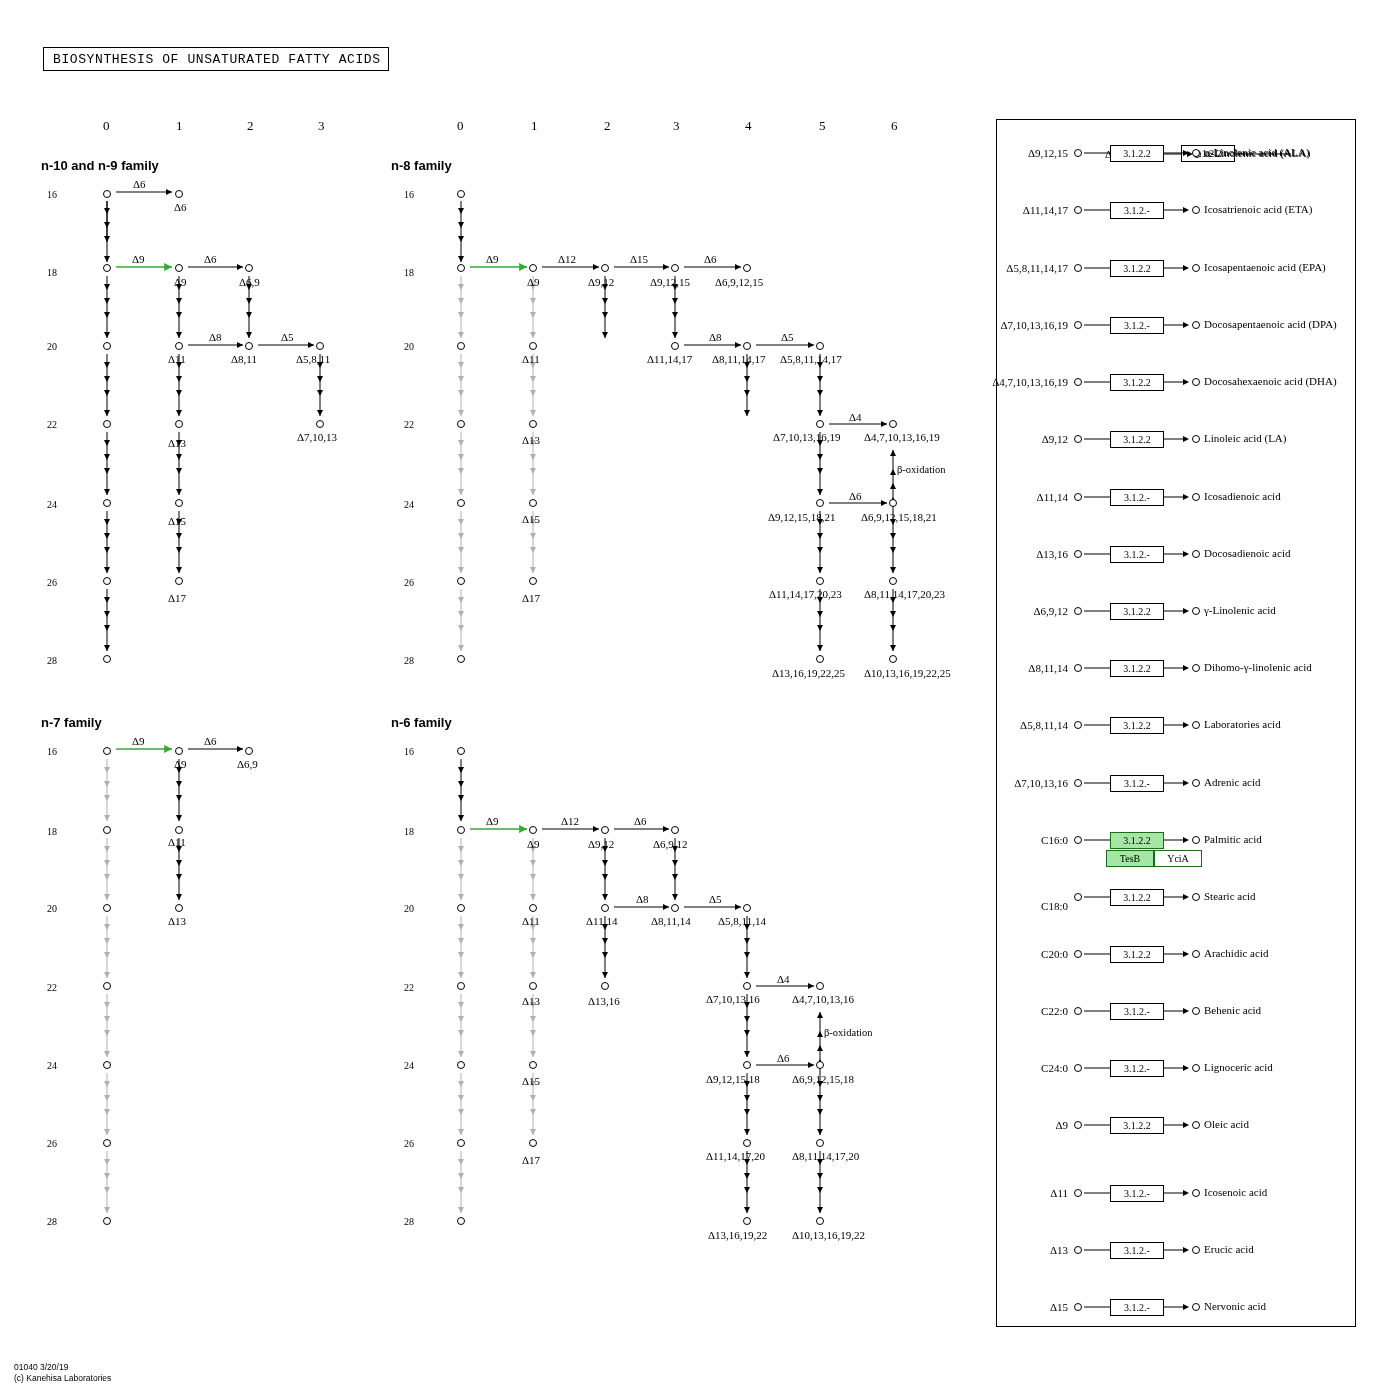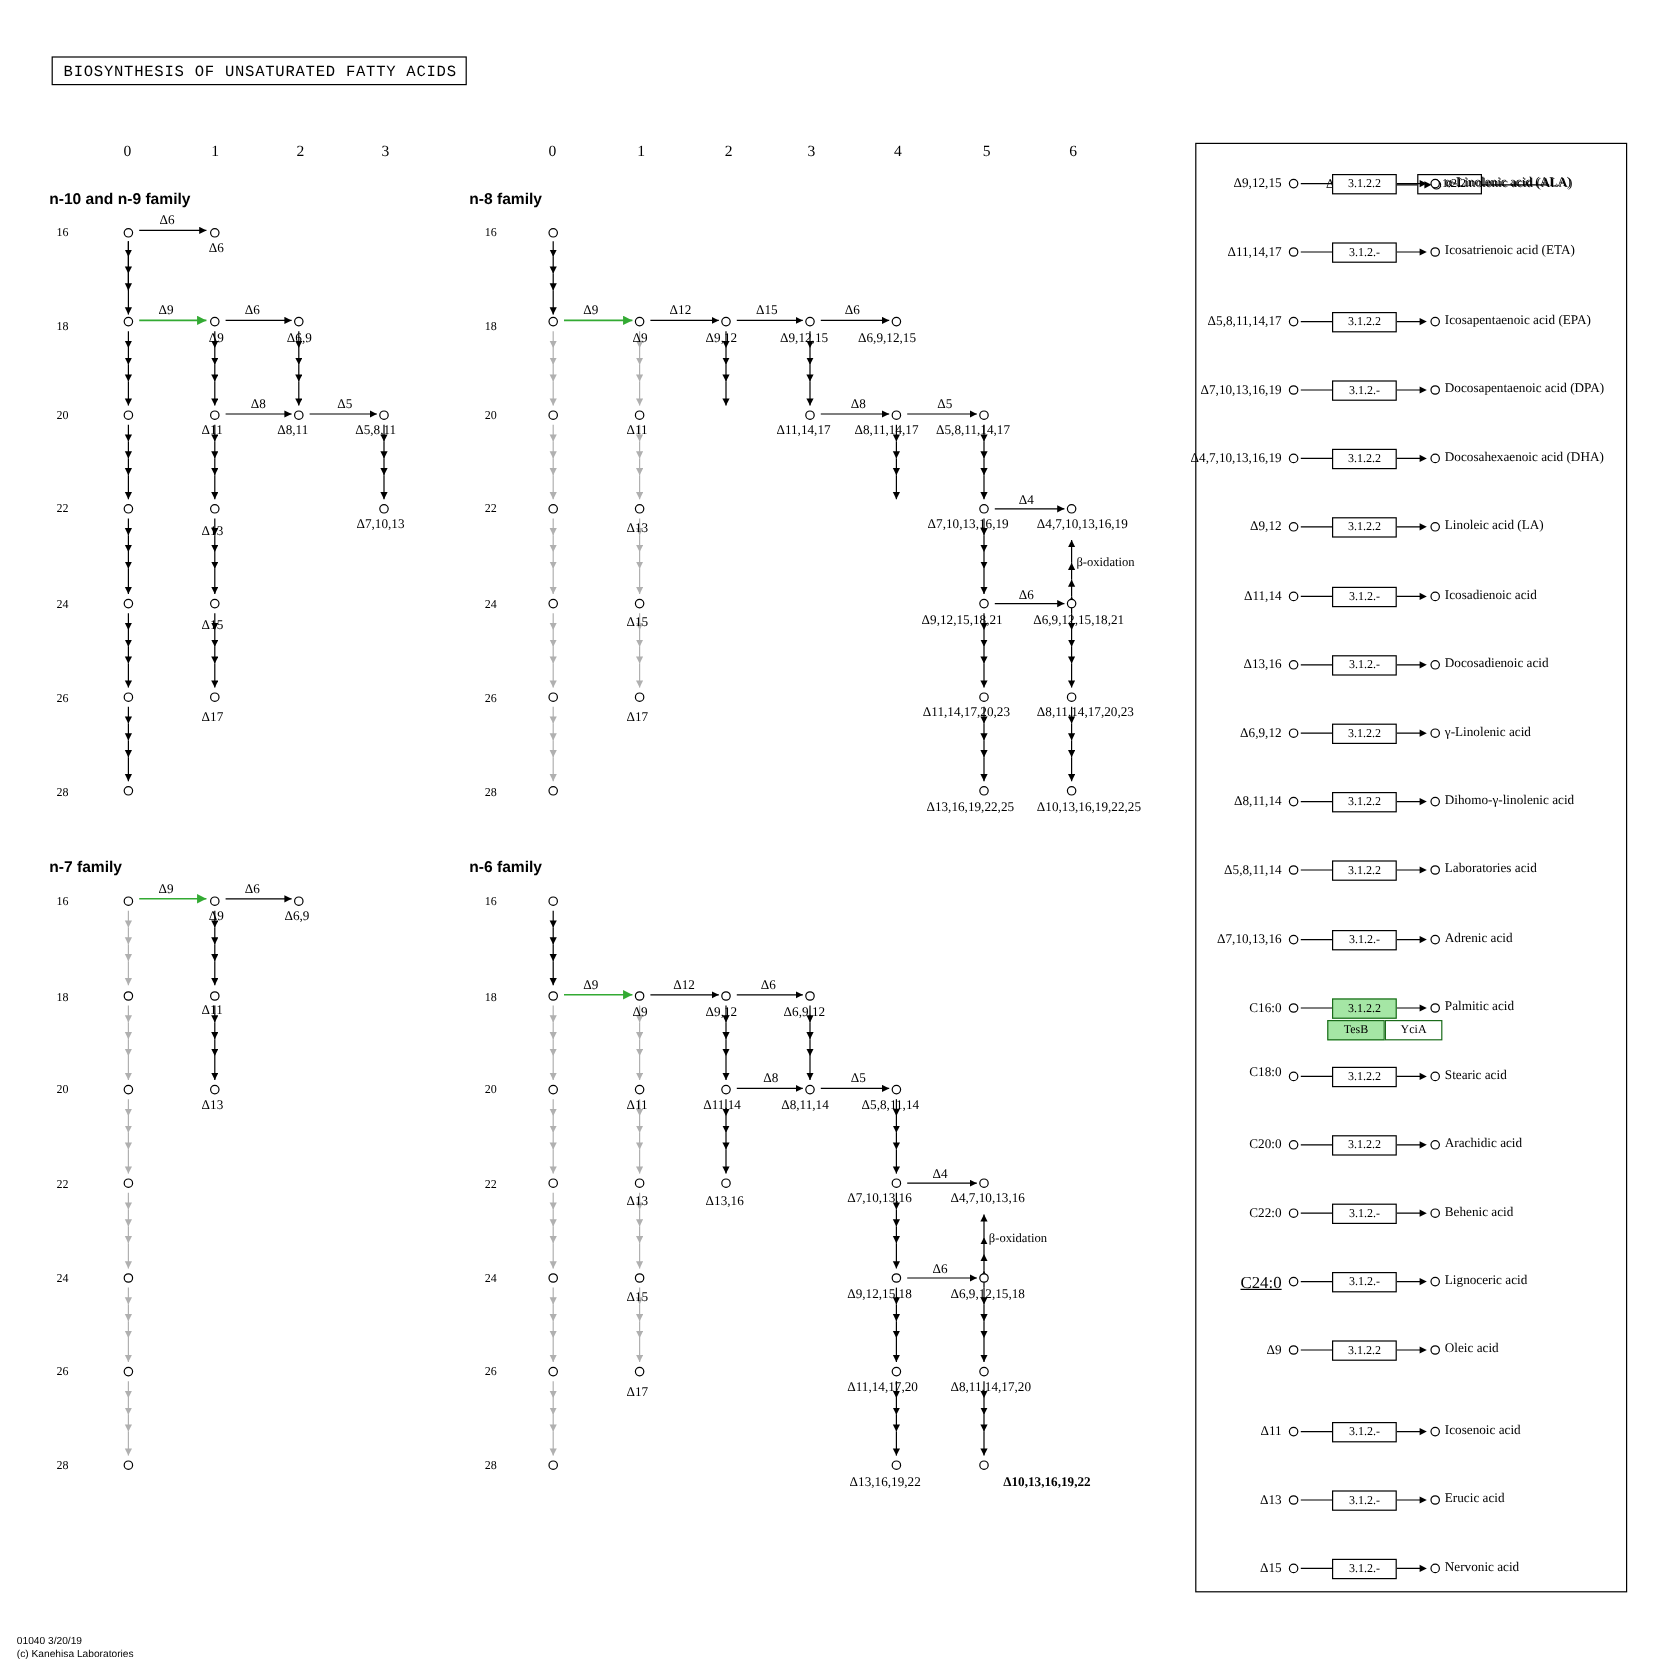--- a/index.html
+++ b/index.html
@@ -583,21 +583,21 @@
 <div class="lbl" style="left:792px;top:993px;">Δ4,7,10,13,16</div>
 <div class="beta" style="left:824px;top:1027px;">β-oxidation</div>
 <div class="lbl" style="left:777px;top:1052px;">Δ6</div>
 <div class="lbl" style="left:522px;top:1075px;">Δ15</div>
 <div class="lbl" style="left:706px;top:1073px;">Δ9,12,15,18</div>
 <div class="lbl" style="left:792px;top:1073px;">Δ6,9,12,15,18</div>
 <div class="lbl" style="left:522px;top:1154px;">Δ17</div>
 <div class="lbl" style="left:706px;top:1150px;">Δ11,14,17,20</div>
 <div class="lbl" style="left:792px;top:1150px;">Δ8,11,14,17,20</div>
 <div class="lbl" style="left:708px;top:1229px;">Δ13,16,19,22</div>
-<div class="lbl" style="left:836px;top:1229px;font-weight:bold;">Δ10,13,16,19,22</div>
+<div class="lbl" style="left:792px;top:1229px;">Δ10,13,16,19,22</div>
 
 <div class="legend">
 
   <div class="lg-row" style="top:22px;">
     <div class="lg-sub" style="left:0;width:148px;">Δ9,12,15</div>
     <div class="lg-circ" style="left:154px;"></div>
     <div class="ec" style="left:134px;top:3px;transform:translateX(50px);">3.1.2.2</div>
     <svg width="360" height="24" style="position:absolute;left:0;top:0;">
       <line x1="163" y1="12" x2="184" y2="12" stroke="#000"></line>
       <line x1="238" y1="12" x2="182" y2="12" stroke="#000" transform="translate(56,0)"></line>
@@ -775,21 +775,21 @@
         <path d="M0,0 L6,3 L0,6 z" fill="#000" transform="translate(183,12)"></path>
       </svg>
     <div class="ec green" style="left:110px;top:7px;">3.1.2.2</div>
     <div class="ec gene" style="left:106px;top:25px;">TesB</div>
     <div class="ec gene2" style="left:154px;top:25px;">YciA</div>
     <div class="lg-circ" style="left:192px;top:11px;"></div>
     <div class="lg-name" style="left:204px;top:8px;">Palmitic acid</div>
   </div>
 
   <div style="position:absolute;left:1000px;top:888px;width:352px;height:22px;">
-    <div style="position:absolute;right:284px;top:0;font-size:11px;white-space:nowrap;padding-left:15px;">C18:0</div>
+    <div style="position:absolute;right:284px;top:12px;font-size:11px;white-space:nowrap;padding-left:15px;">C18:0</div>
     <div class="lg-circ" style="left:74px;top:5px;"></div>
     <svg width="352" height="22" style="position:absolute;left:0;top:0;">
         <line x1="84" y1="9" x2="110" y2="9" stroke="#000"></line>
         <line x1="164" y1="9" x2="186" y2="9" stroke="#000"></line>
         <path d="M0,0 L6,3 L0,6 z" fill="#000" transform="translate(183,6)"></path>
       </svg>
     <div class="ec" style="left:110px;top:1px;">3.1.2.2</div>
     <div class="lg-circ" style="left:192px;top:5px;"></div>
     <div class="lg-name" style="left:204px;top:2px;">Stearic acid</div>
   </div>
@@ -814,21 +814,21 @@
         <line x1="84" y1="9" x2="110" y2="9" stroke="#000"></line>
         <line x1="164" y1="9" x2="186" y2="9" stroke="#000"></line>
         <path d="M0,0 L6,3 L0,6 z" fill="#000" transform="translate(183,6)"></path>
       </svg>
     <div class="ec" style="left:110px;top:1px;">3.1.2.-</div>
     <div class="lg-circ" style="left:192px;top:5px;"></div>
     <div class="lg-name" style="left:204px;top:2px;">Behenic acid</div>
   </div>
 
   <div style="position:absolute;left:1000px;top:1059px;width:352px;height:22px;">
-    <div style="position:absolute;right:284px;top:3px;font-size:14px;white-space:nowrap;text-decoration:underline;">C24:0</div>
+    <div style="position:absolute;right:284px;top:3px;font-size:11px;white-space:nowrap;">C24:0</div>
     <div class="lg-circ" style="left:74px;top:5px;"></div>
     <svg width="352" height="22" style="position:absolute;left:0;top:0;">
         <line x1="84" y1="9" x2="110" y2="9" stroke="#000"></line>
         <line x1="164" y1="9" x2="186" y2="9" stroke="#000"></line>
         <path d="M0,0 L6,3 L0,6 z" fill="#000" transform="translate(183,6)"></path>
       </svg>
     <div class="ec" style="left:110px;top:1px;">3.1.2.-</div>
     <div class="lg-circ" style="left:192px;top:5px;"></div>
     <div class="lg-name" style="left:204px;top:2px;">Lignoceric acid</div>
   </div>

